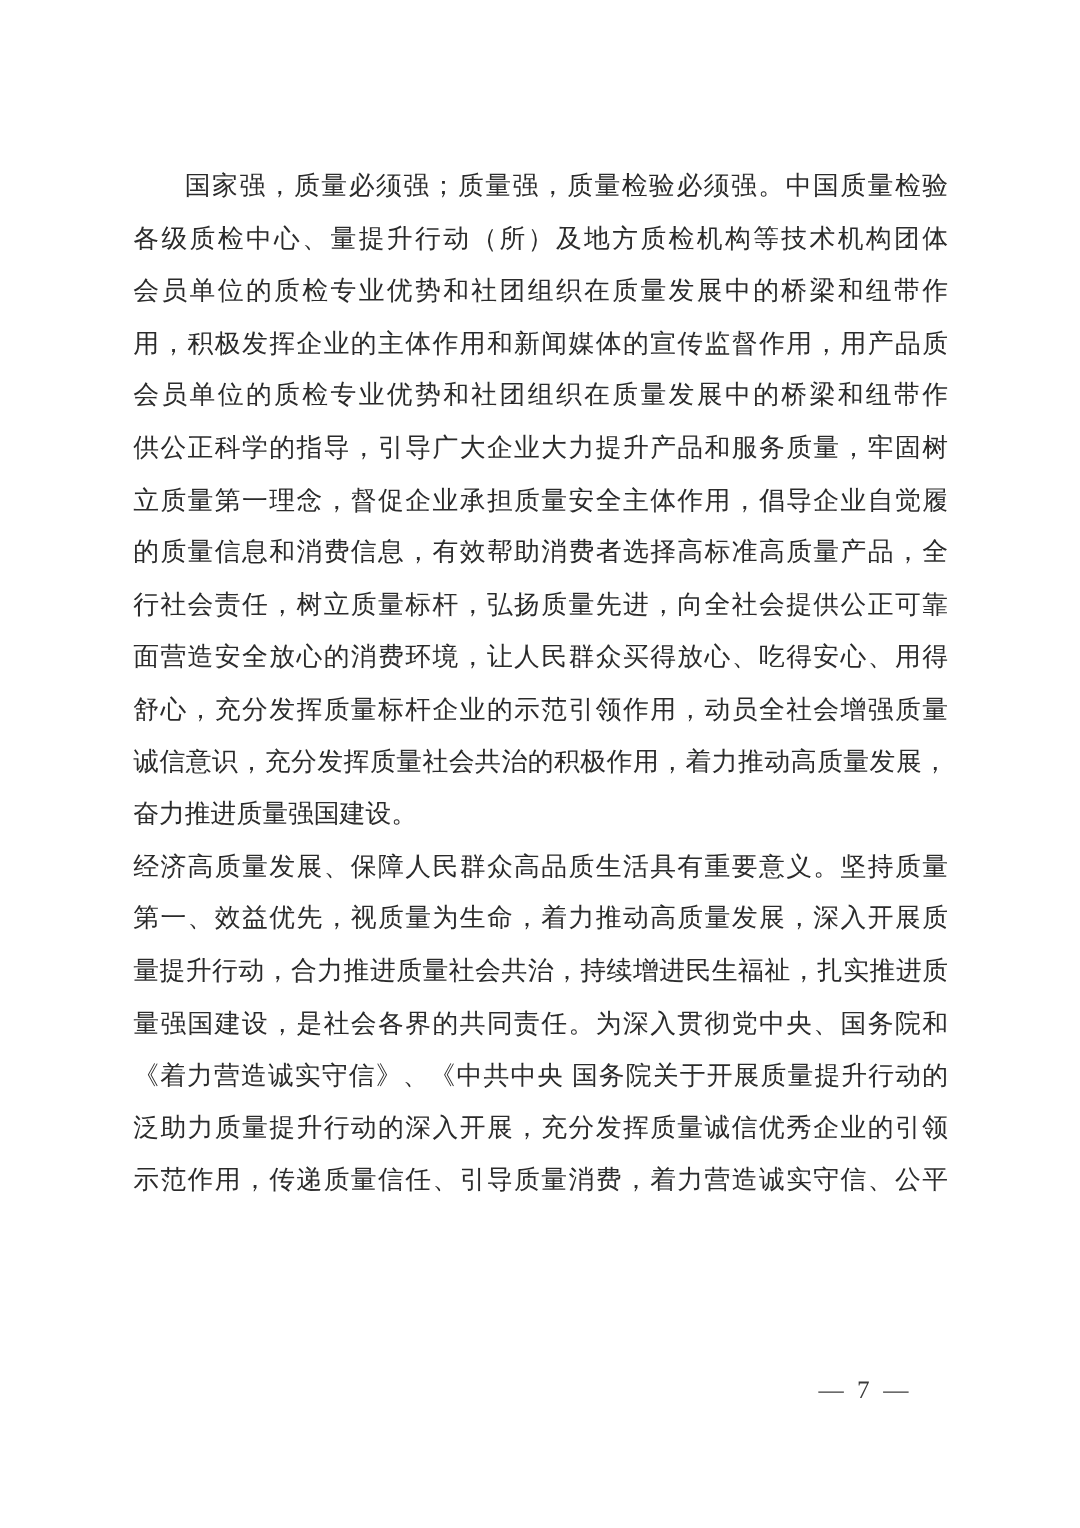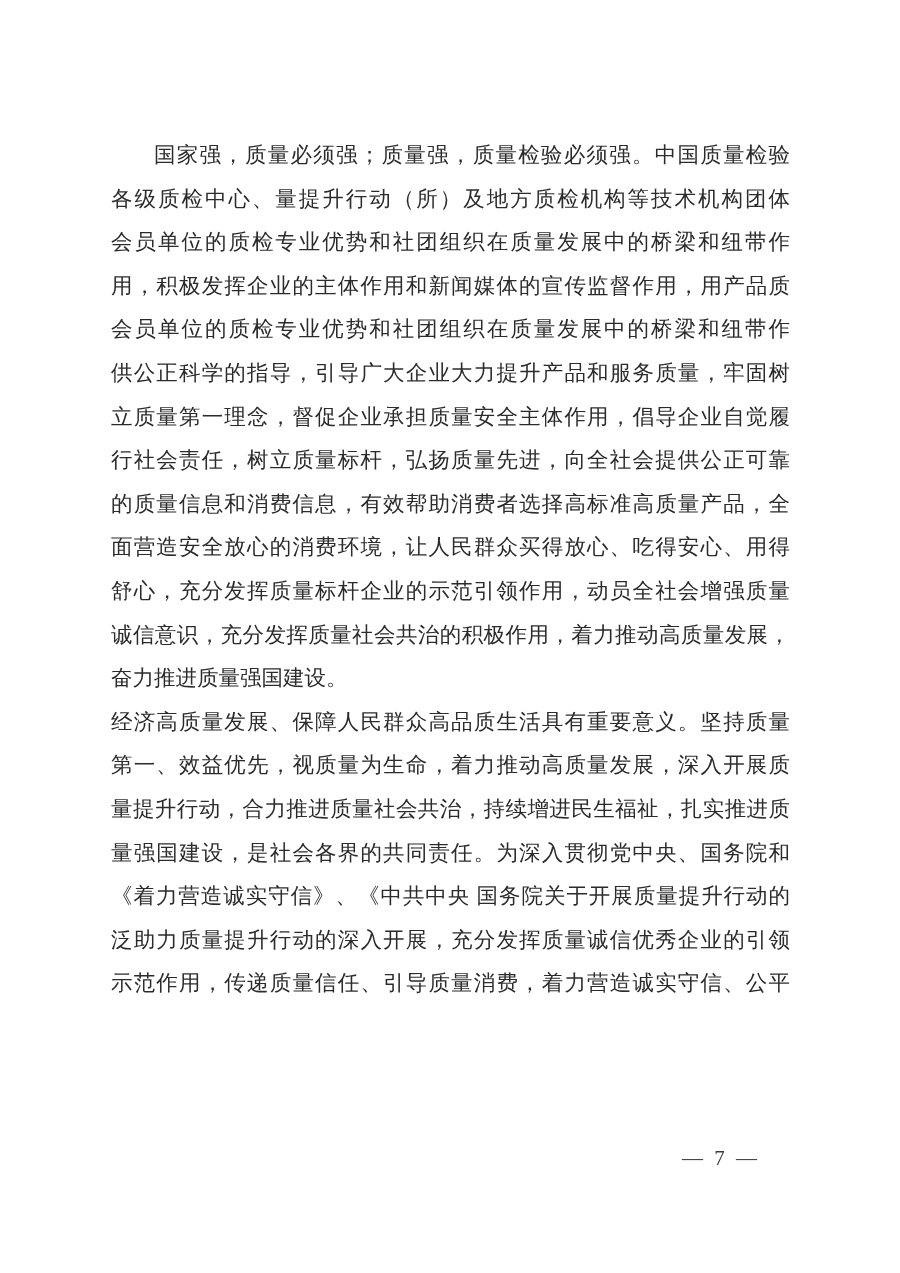--- a/index.html
+++ b/index.html
@@ -60,22 +60,22 @@
 <div class="page">
   <div class="text-block" id="paragraphs">
       <div class="paragraph">
         <div class="line first">国家强，质量必须强；质量强，质量检验必须强。中国质量检验</div>
         <div class="line">各级质检中心、量提升行动（所）及地方质检机构等技术机构团体</div>
         <div class="line">会员单位的质检专业优势和社团组织在质量发展中的桥梁和纽带作</div>
         <div class="line">用，积极发挥企业的主体作用和新闻媒体的宣传监督作用，用产品质</div>
         <div class="line">会员单位的质检专业优势和社团组织在质量发展中的桥梁和纽带作</div>
         <div class="line">供公正科学的指导，引导广大企业大力提升产品和服务质量，牢固树</div>
         <div class="line">立质量第一理念，督促企业承担质量安全主体作用，倡导企业自觉履</div>
+        <div class="line">的质量信息和消费信息，有效帮助消费者选择高标准高质量产品，全</div>
         <div class="line">行社会责任，树立质量标杆，弘扬质量先进，向全社会提供公正可靠</div>
-        <div class="line">的质量信息和消费信息，有效帮助消费者选择高标准高质量产品，全</div>
         <div class="line">面营造安全放心的消费环境，让人民群众买得放心、吃得安心、用得</div>
         <div class="line">舒心，充分发挥质量标杆企业的示范引领作用，动员全社会增强质量</div>
         <div class="line">诚信意识，充分发挥质量社会共治的积极作用，着力推动高质量发展，</div>
         <div class="line last-left">奋力推进质量强国建设。</div>
       </div>
       <div class="paragraph">
         <div class="line">经济高质量发展、保障人民群众高品质生活具有重要意义。坚持质量</div>
         <div class="line">第一、效益优先，视质量为生命，着力推动高质量发展，深入开展质</div>
         <div class="line">量提升行动，合力推进质量社会共治，持续增进民生福祉，扎实推进质</div>
         <div class="line">量强国建设，是社会各界的共同责任。为深入贯彻党中央、国务院和</div>

